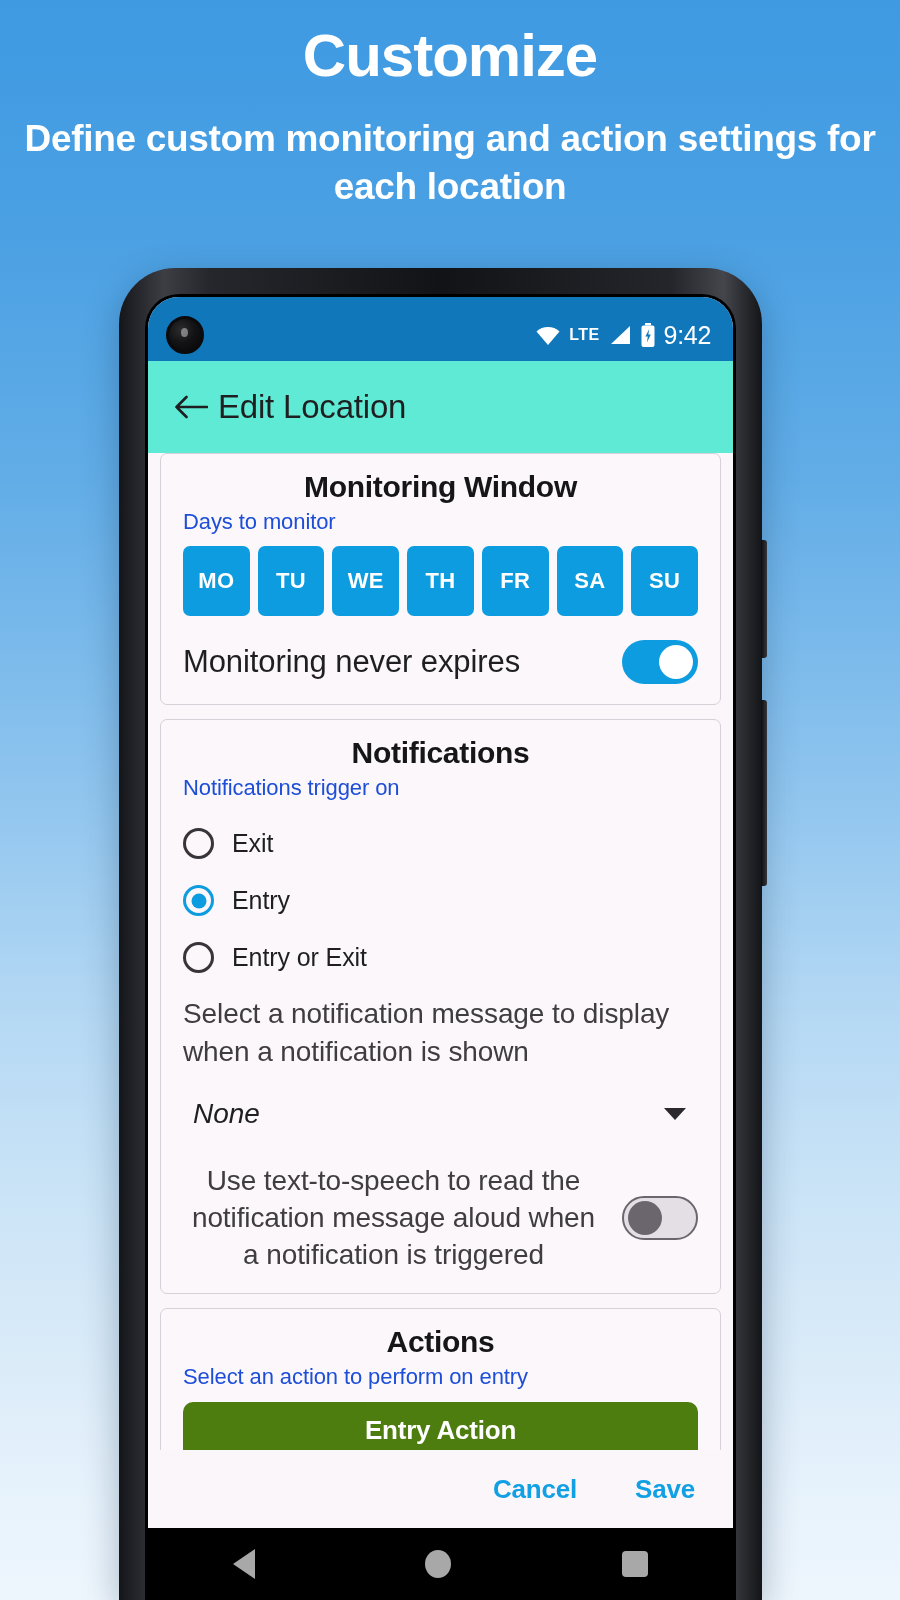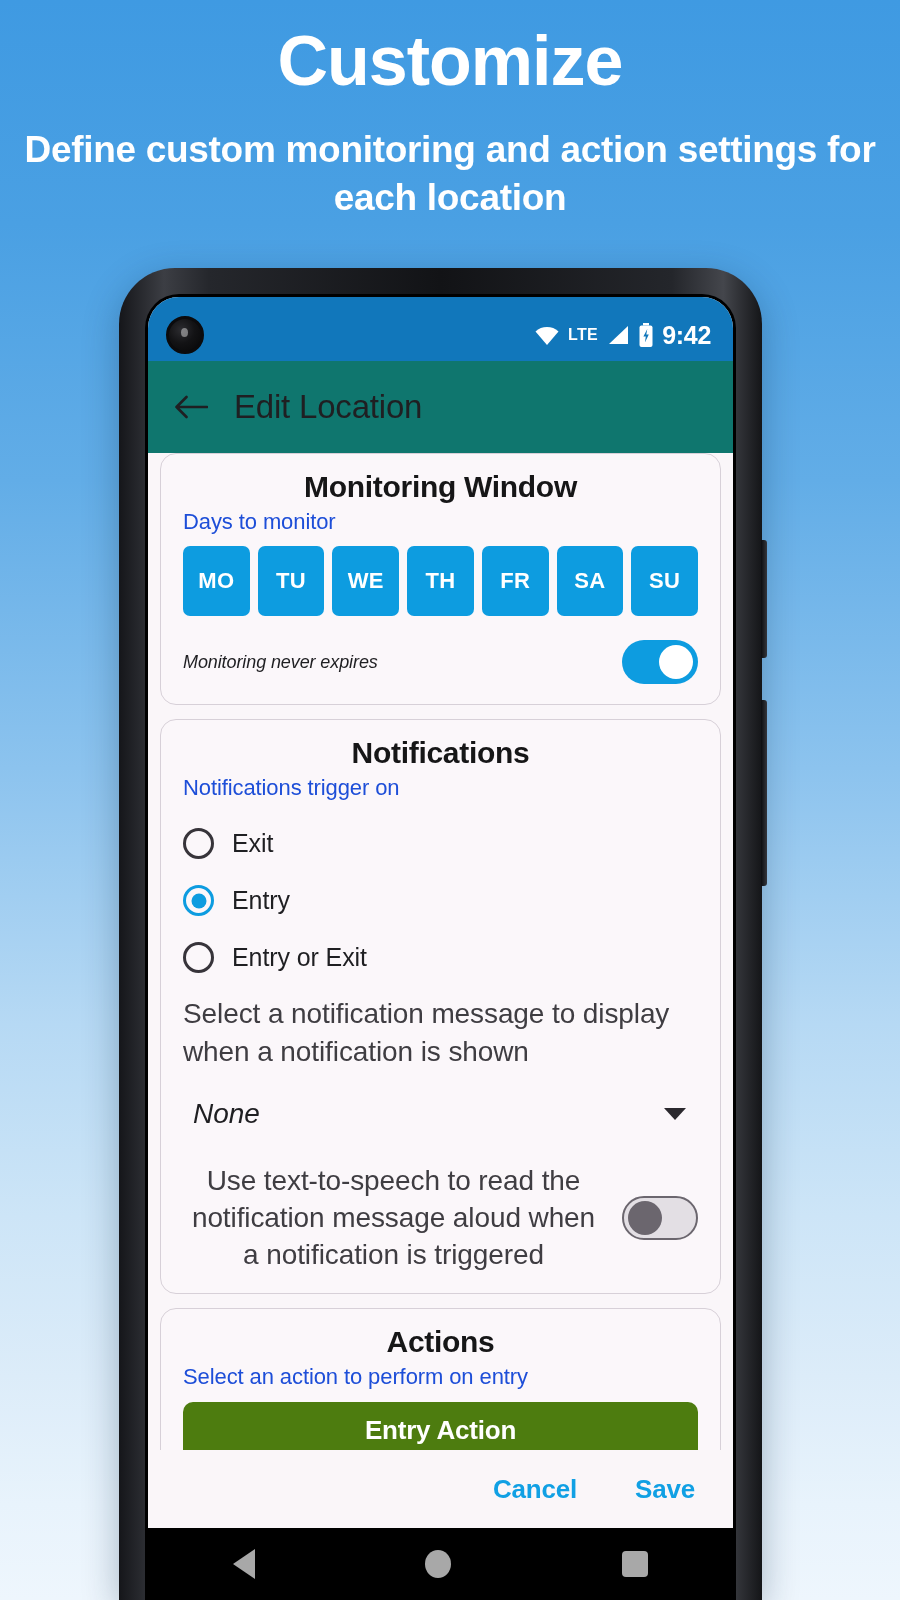--- a/index.html
+++ b/index.html
@@ -12,21 +12,21 @@
     background: linear-gradient(180deg,
       #3f9ae2 0%, #4aa0e3 14%, #62ade7 30%,
       #8cc3ee 48%, #b6d9f4 64%, #cde5f7 76%,
       #dcecf9 86%, #e8f3fc 94%, #eef6fd 100%);
     position: relative;
   }
 
   
   .promo { padding-top: 22px; text-align: center; }
   .promo-title {
-    font-size: 70px; font-weight: 700; color: #ffffff;
+    font-size: 60px; font-weight: 700; color: #ffffff;
     letter-spacing: -1px; line-height: 1.12;
   }
   .promo-sub {
     margin-top: 26px; font-size: 37px; font-weight: 700;
     color: #ffffff; line-height: 1.28; letter-spacing: -0.3px;
   }
 
   
   .phone {
     position: absolute; left: 119px; top: 268px;
@@ -79,40 +79,40 @@
     background: rgba(255,255,255,0.42);
   }
   .status-right {
     margin-left: auto; display: flex; align-items: center; gap: 8px;
     color: #fff;
   }
   .ico-wifi { width: 26px; height: 19px; }
   .lte-txt { font-size: 16px; font-weight: 700; letter-spacing: 0.4px; }
   .ico-signal { width: 24px; height: 20px; }
   .ico-batt { width: 16px; height: 24px; }
-  .clock { font-size: 25px; font-weight: 700; letter-spacing: -0.3px; }
+  .clock { font-size: 25px; font-weight: 400; letter-spacing: -0.3px; }
 
   
   .appbar {
-    height: 92px; background: #0f766e;
-    display: flex; align-items: center; gap: 26px;
+    height: 92px; background: #5eead4;
+    display: flex; align-items: center; gap: 10px;
     padding: 0 26px; flex: 0 0 auto;
   }
   .back-arrow { width: 34px; height: 26px; }
   .appbar-title { font-size: 33px; color: #1f1f22; letter-spacing: -0.2px; }
 
   
   .content {
     flex: 1 1 auto; overflow: hidden;
     padding: 0 12px; background: #faf6f9;
   }
   .card {
     background: #fbf7fa;
     border: 1.4px solid #d7d0d8;
-    border-radius: 16px;
+    border-radius: 7px;
     margin-bottom: 14px;
     padding: 16px 22px 20px 22px;
   }
   .card-title {
     text-align: center; font-size: 30px; font-weight: 700;
     color: #161617; letter-spacing: -0.3px; margin-bottom: 4px;
   }
   .hint { font-size: 22px; color: #1d4ed8; letter-spacing: -0.1px; line-height: 1.28; }
 
   
@@ -121,21 +121,21 @@
     flex: 1 1 0; height: 70px; border-radius: 7px;
     background: #0d9ce0; color: #fff;
     display: flex; align-items: center; justify-content: center;
     font-size: 22px; font-weight: 700; letter-spacing: 0.3px;
     border: none; cursor: pointer;
   }
 
   .row-switch {
     display: flex; align-items: center; margin-top: 24px;
   }
-  .row-switch .lbl { font-size: 18px; color: #1f1f22; flex: 1 1 auto; letter-spacing: -0.1px; font-style: italic; }
+  .row-switch .lbl { font-size: 31px; color: #1f1f22; flex: 1 1 auto; letter-spacing: -0.1px; }
 
   .switch {
     width: 76px; height: 44px; border-radius: 22px;
     background: #0d9ce0; position: relative; flex: 0 0 auto; cursor: pointer;
   }
   .switch .knob {
     position: absolute; top: 5px; left: 37px;
     width: 34px; height: 34px; border-radius: 50%; background: #fff;
   }
   .switch.off {

